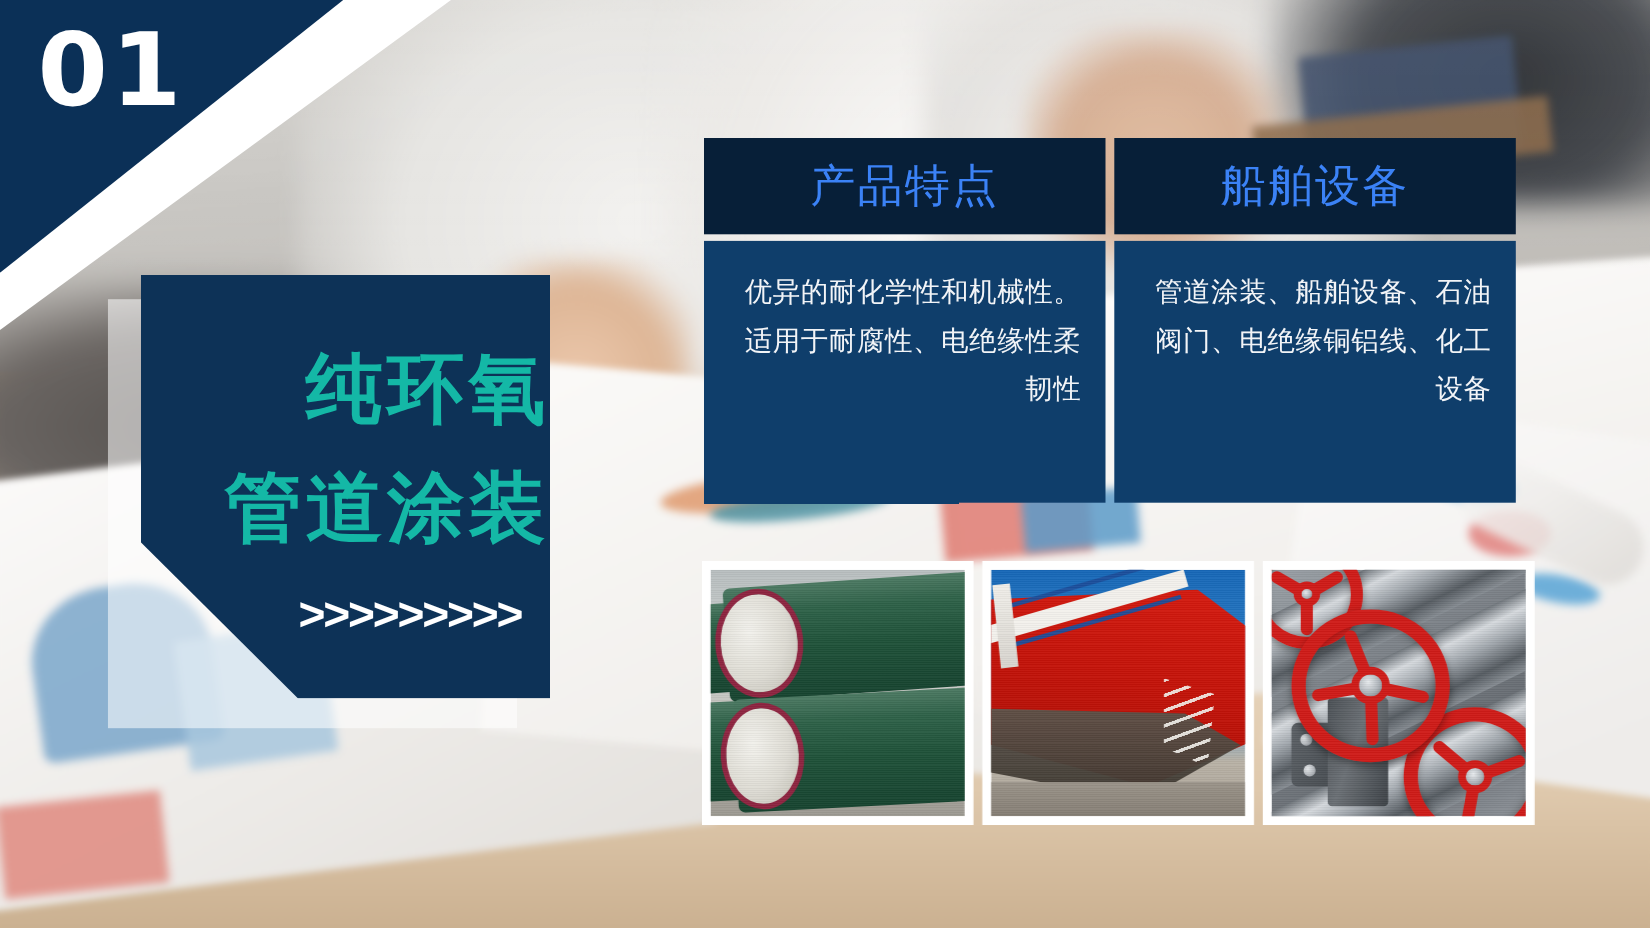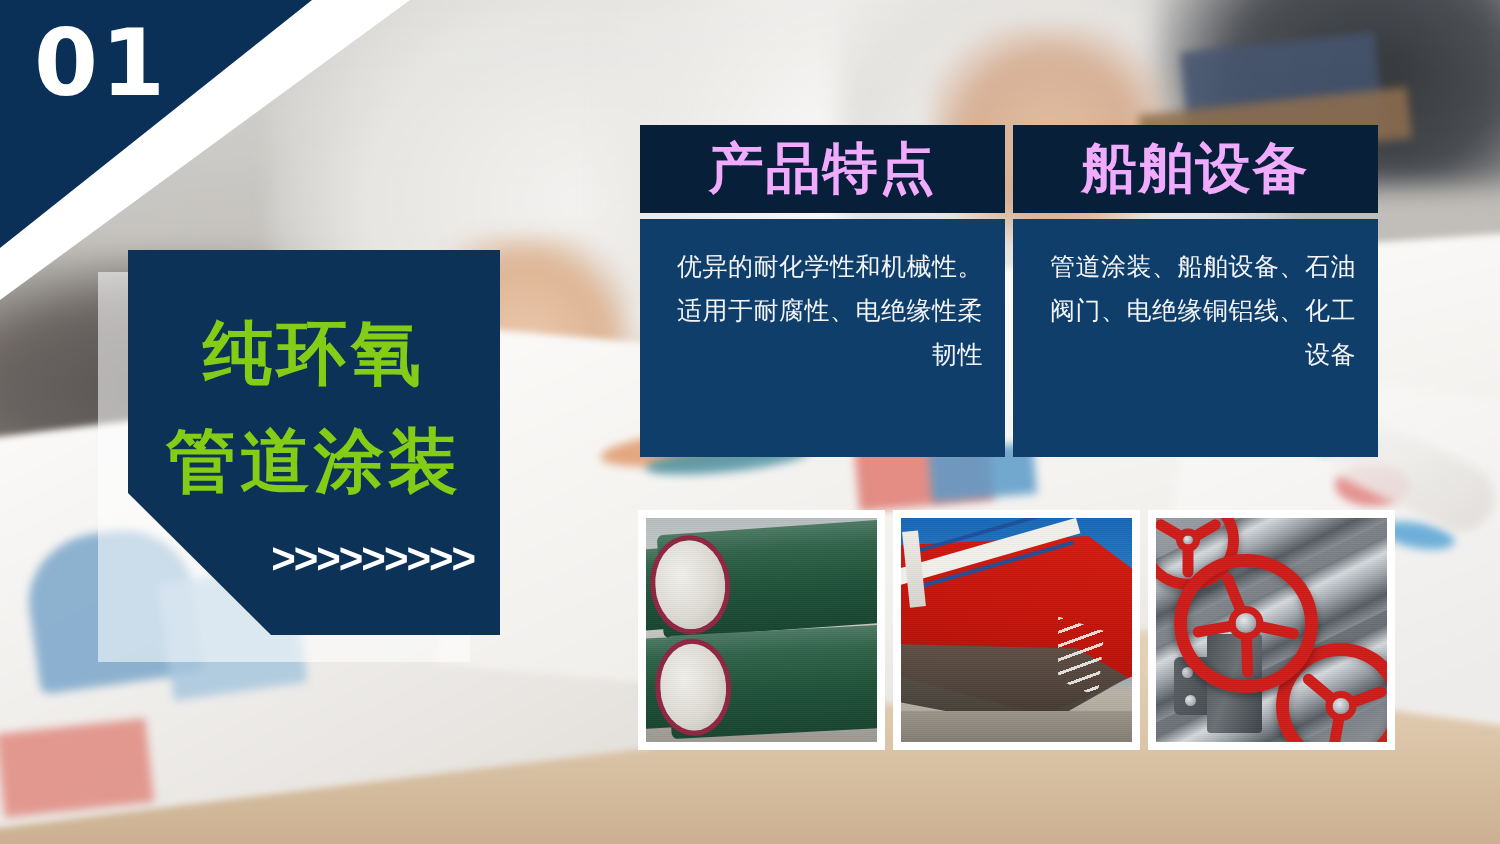--- a/index.html
+++ b/index.html
@@ -178,22 +178,22 @@
     background: #0d3257;
     clip-path: polygon(0 0, 100% 0, 100% 0, 372px 0, 372px 385px, 143px 385px, 0 243px, 0 0);
   }
   .title-card-inner {
     position: absolute;
     left: 0; top: 0; right: 0; bottom: 0;
   }
   .title-line {
     position: absolute;
     left: 0; right: 0;
-    text-align: center;
-    color: #84cc16;
+    text-align: right;
+    color: #14b8a6;
     font-weight: 700;
     font-size: 70px;
     letter-spacing: 4px;
     line-height: 1;
     font-family: "Liberation Sans", "DejaVu Sans", sans-serif;
   }
   .title-line.l1 { top: 68px; }
   .title-line.l2 { top: 176px; }
   .title-chevrons {
     position: absolute;
@@ -218,23 +218,23 @@
   .panel.left  { left: 640px; }
   .panel.right { left: 1013px; }
   .panel-header {
     height: 88px;
     background: #071f38;
     display: flex;
     align-items: center;
     justify-content: center;
   }
   .panel-header-text {
-    color: #f0abfc;
-    font-size: 55px;
-    font-weight: 700;
+    color: #3b82f6;
+    font-size: 41px;
+    font-weight: 400;
     letter-spacing: 2px;
     font-family: "Liberation Sans", "DejaVu Sans", sans-serif;
   }
   .panel-gap { height: 6px; }
   .panel-body {
     height: 238px;
     background: #0f3e6b;
     padding: 26px 22px 0 22px;
     box-sizing: border-box;
     text-align: right;

